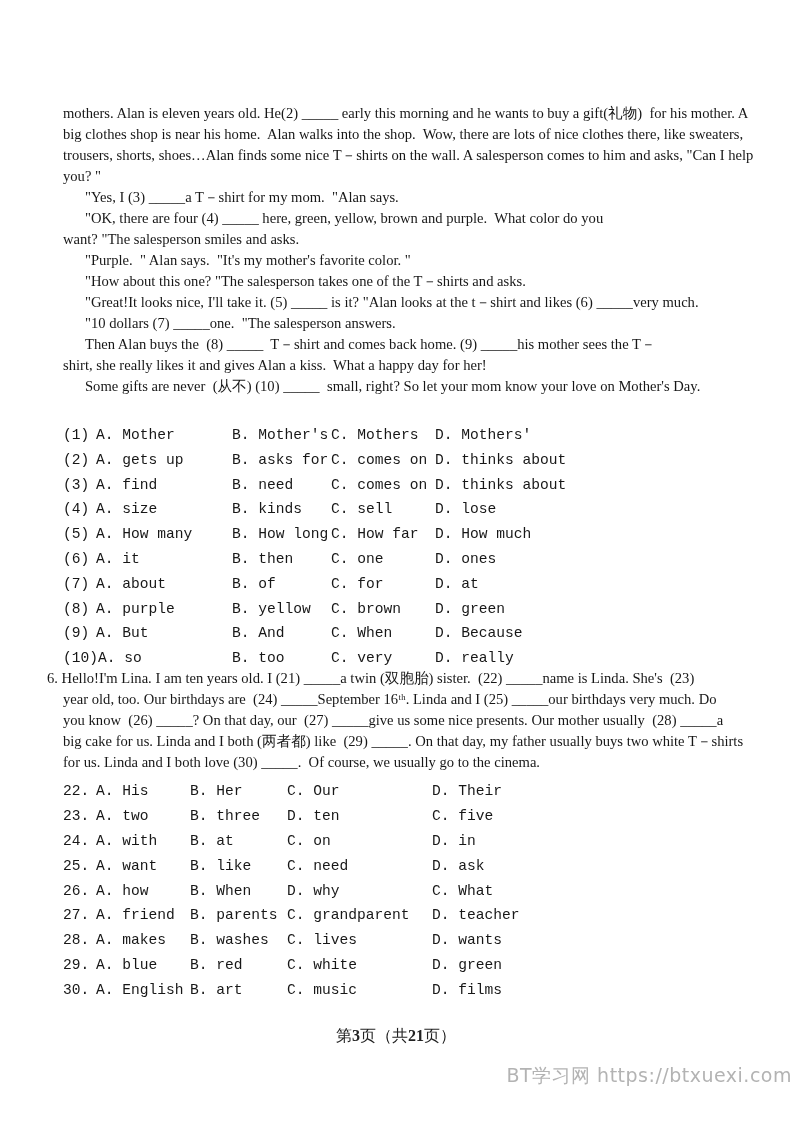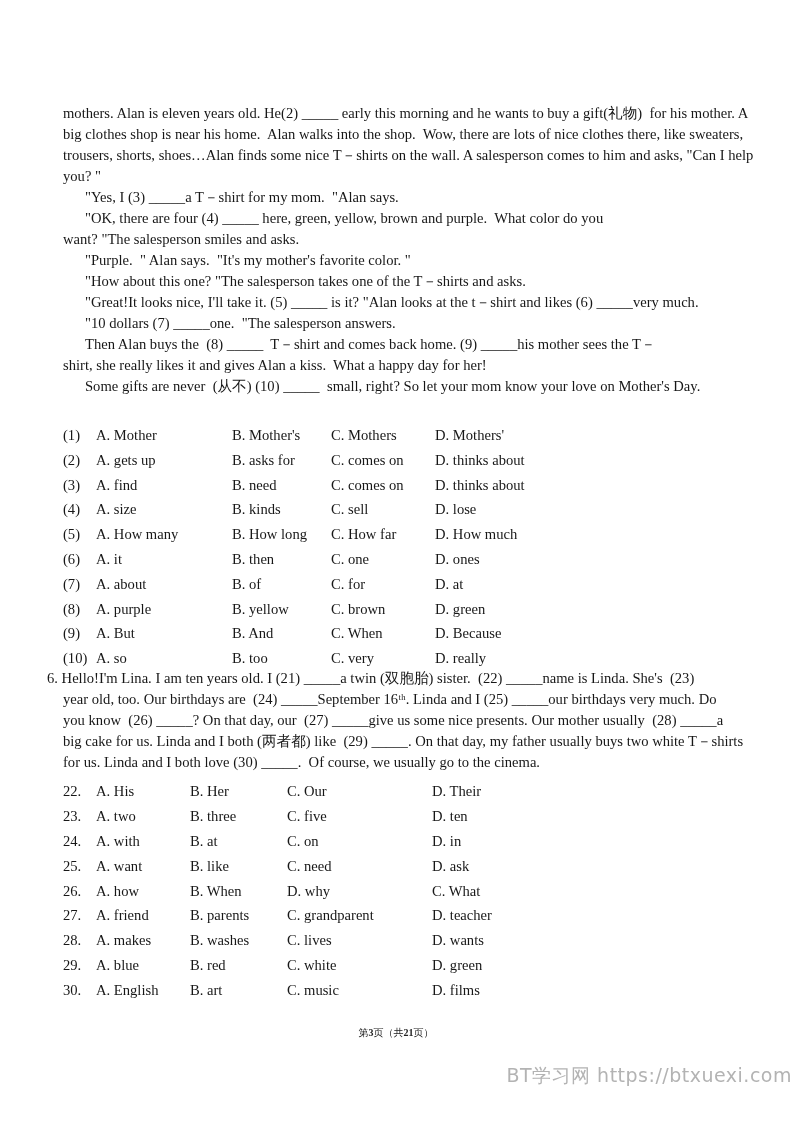--- a/index.html
+++ b/index.html
@@ -18,21 +18,21 @@
   }
   .line{
     white-space:pre;
     font-size:14.6px;
     line-height:21px;
     height:21px;
   }
   .indent{padding-left:22px;}
   .hang{margin-left:-16px;}
   
-  .opts{font-size:14.6px;}
+  .opts{font-size:14.6px;font-family:Liberation Mono, monospace;}
   .opts1{margin-top:28px;}
   .opts1 .orow{
     display:grid;
     grid-template-columns:169px 99px 104px 1fr;
     height:24.8px;
     line-height:21px;
     white-space:pre;
   }
   .opts1 + .passage{margin-top:-5px;}
   .onum{display:inline-block;min-width:33px;}
@@ -41,21 +41,21 @@
     display:grid;
     grid-template-columns:33px 94px 97px 145px 1fr;
     height:24.9px;
     line-height:21px;
     white-space:pre;
   }
   .footer{
     position:absolute;
     top:1026px;left:0;right:0;
     text-align:center;
-    font-size:10px;
+    font-size:16px;
     color:#222;
   }
   .footer b{font-weight:bold;}
   .watermark{
     position:absolute;
     top:1063px;left:0;right:0;
     text-align:right;
     font-size:19px;
     color:#b3b3b3;
     font-family:"DejaVu Sans","Liberation Sans",sans-serif;
@@ -162,22 +162,22 @@
         <span>22.</span>
         <span>A. His</span>
         <span>B. Her</span>
         <span>C. Our</span>
         <span>D. Their</span>
       </div>
       <div class="orow">
         <span>23.</span>
         <span>A. two</span>
         <span>B. three</span>
+        <span>D. ten</span>
         <span>C. five</span>
-        <span>D. ten</span>
       </div>
       <div class="orow">
         <span>24.</span>
         <span>A. with</span>
         <span>B. at</span>
         <span>C. on</span>
         <span>D. in</span>
       </div>
       <div class="orow">
         <span>25.</span>

